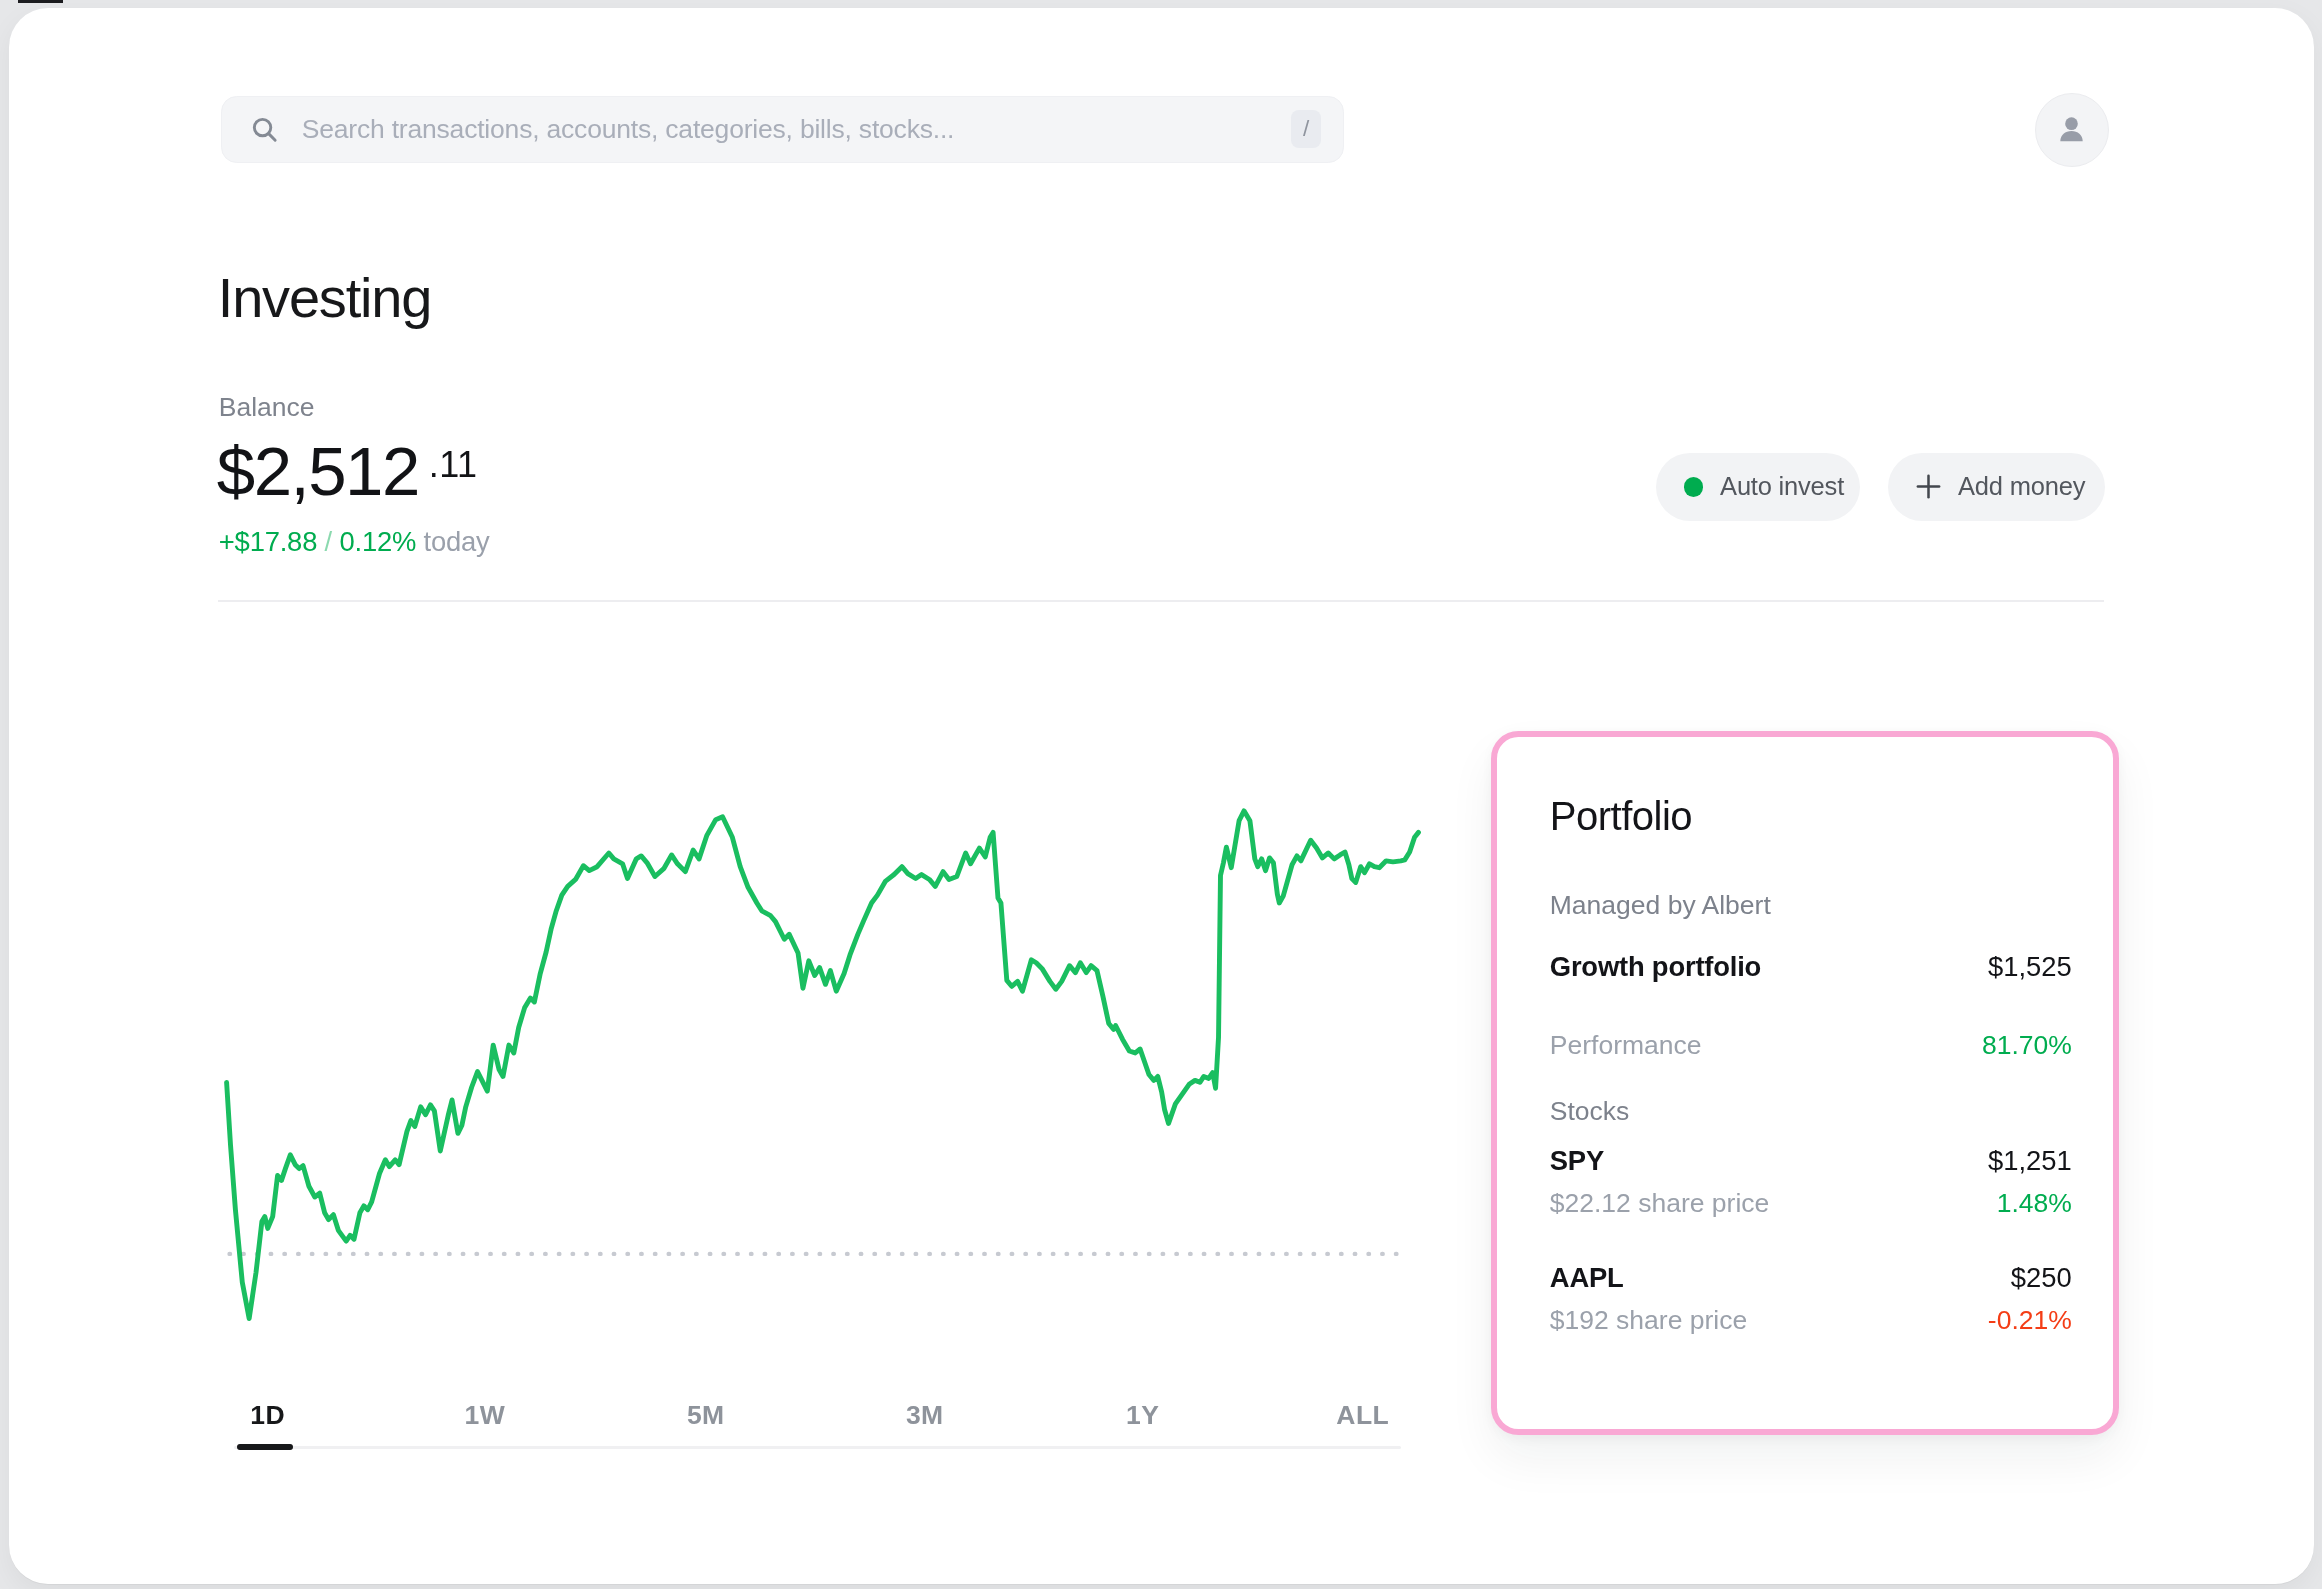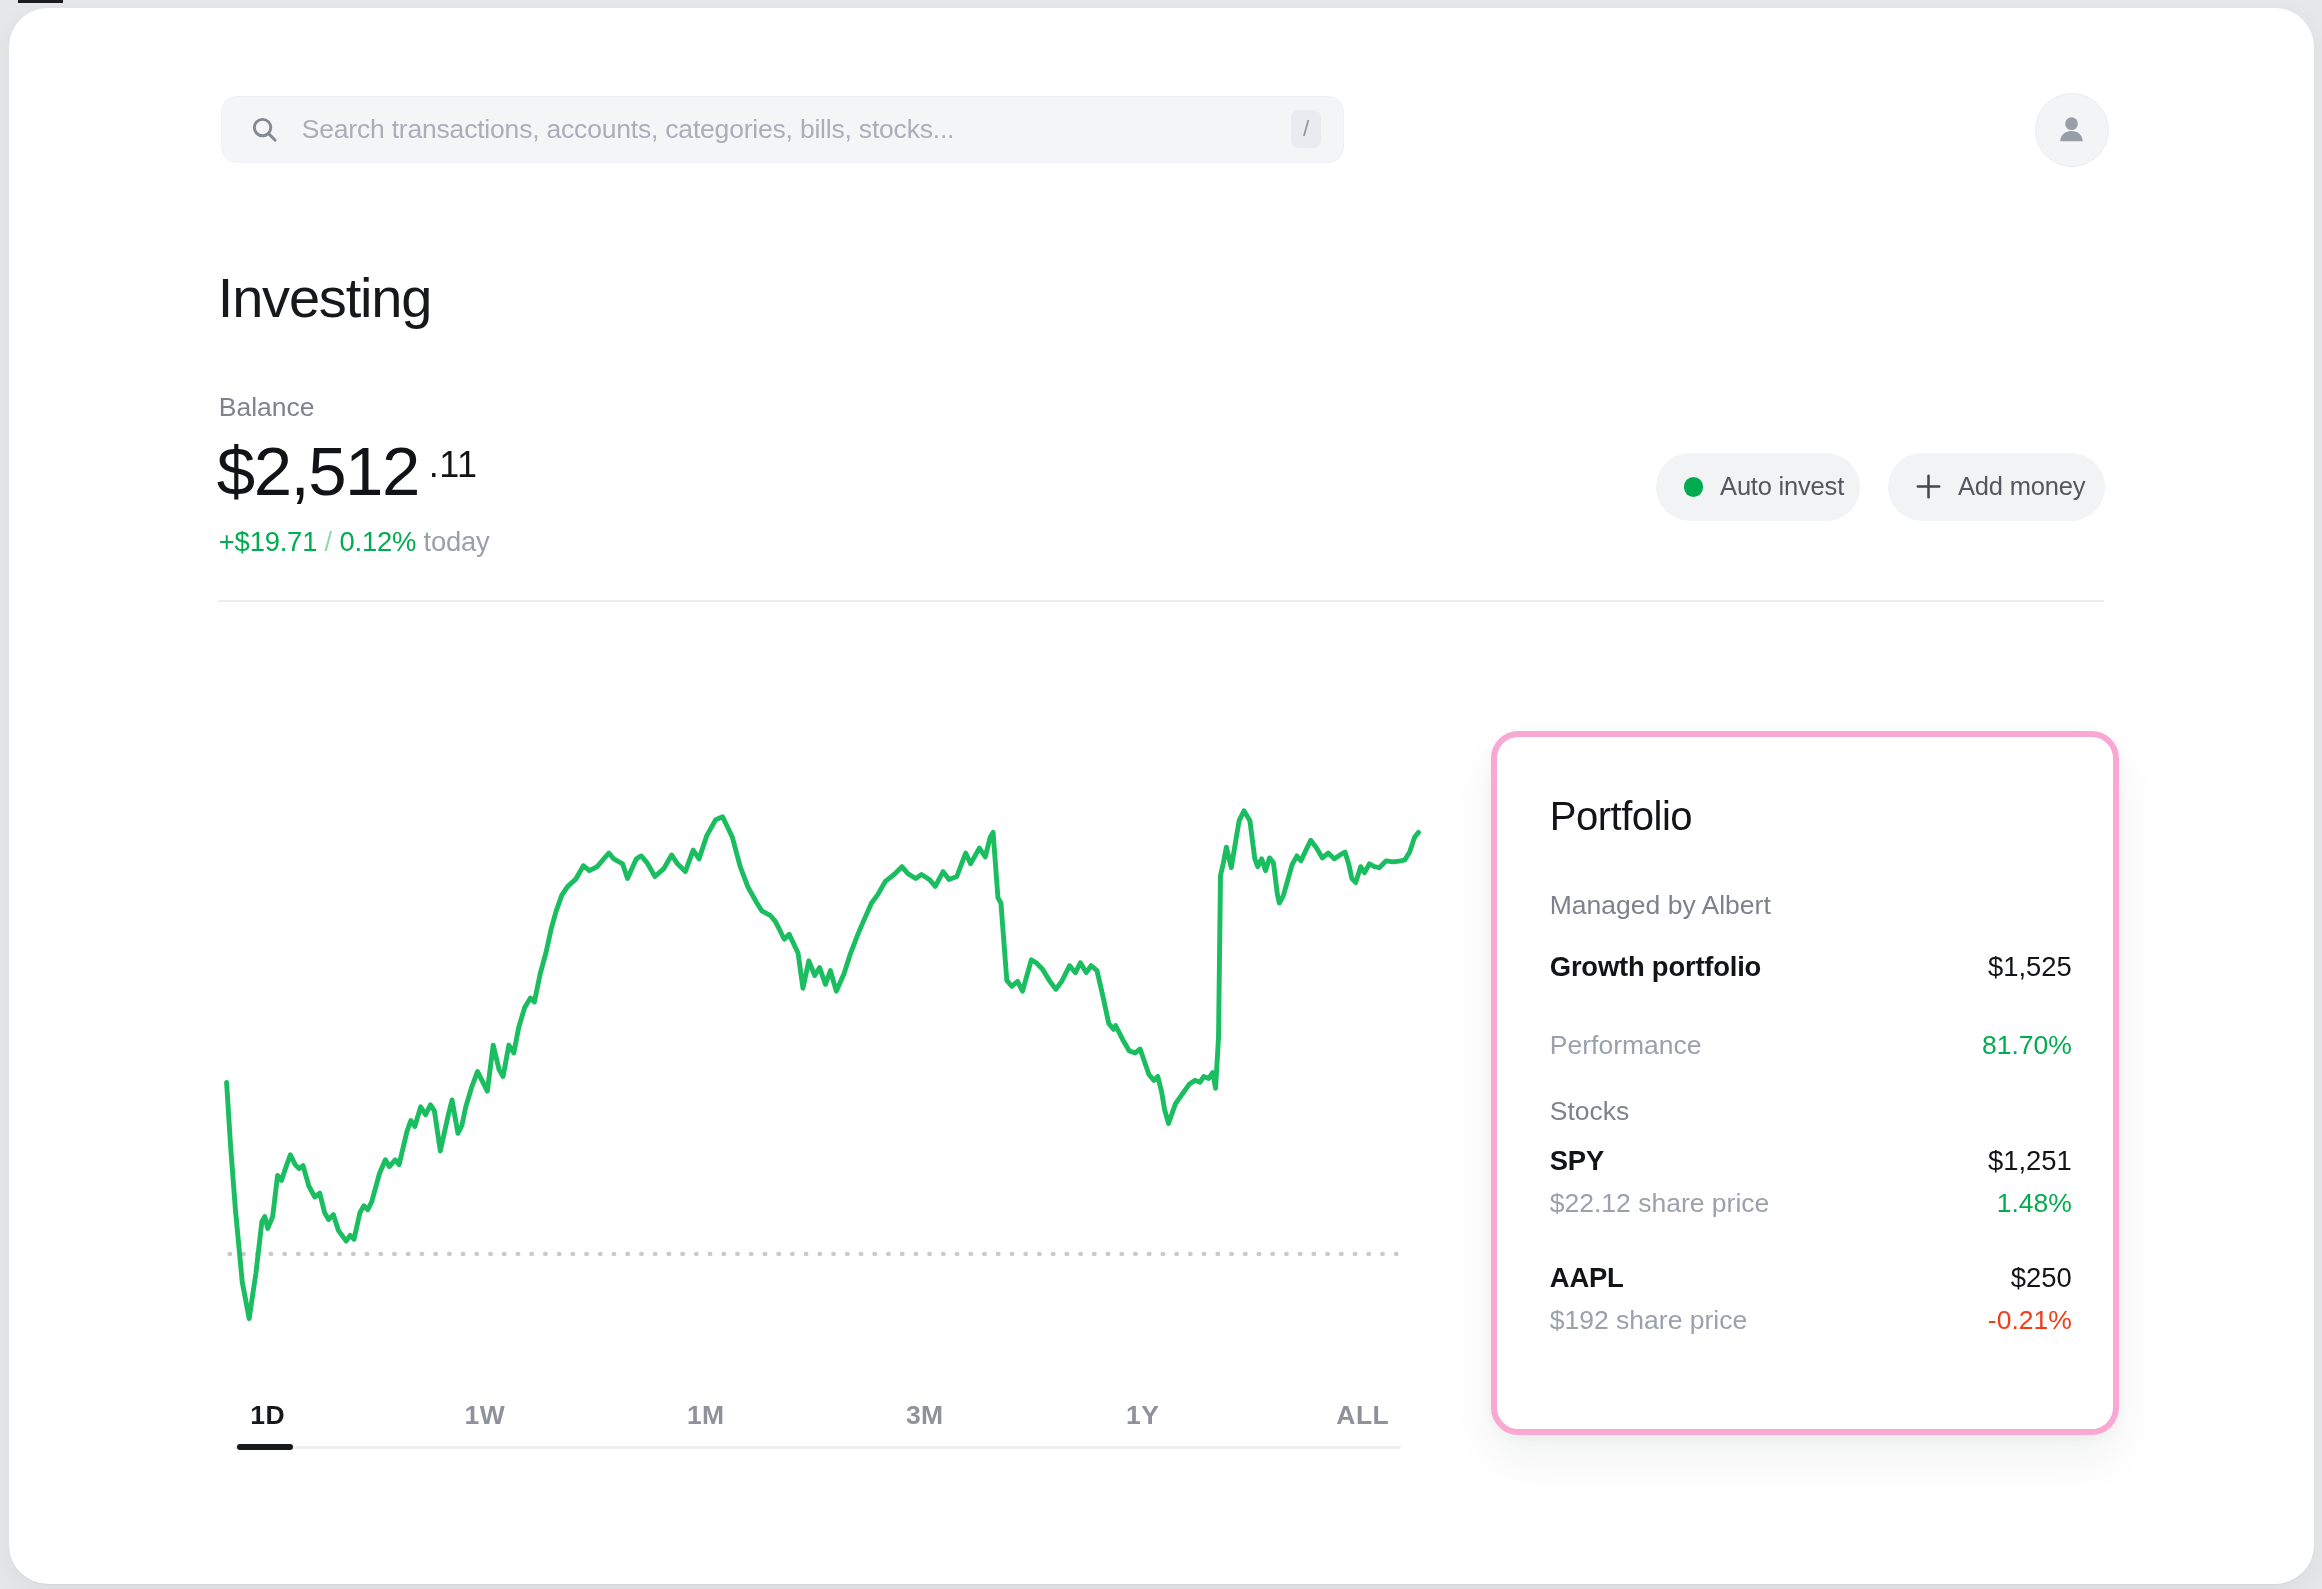--- a/index.html
+++ b/index.html
@@ -103,21 +103,21 @@
       </span>
     </div>
 
     <h1 class="page-title" style="margin:0;">Investing</h1>
     <div class="balance-label">Balance</div>
     <div class="amount">
       <span class="main">$2,512</span>
       <span class="cents">.11</span>
     </div>
     <div class="change">
-      <span class="pos">+$19.71</span>
+      <span class="pos">+$17.88</span>
       <span class="sep"> <span>/</span> </span>
       <span class="pos">0.12%</span>
       <span class="muted"> <span>today</span></span>
     </div>
 
     <div class="divider"></div>
 
     <button class="pill auto">
       <span class="dot"></span>
       <span class="lbl">Auto invest</span>
@@ -134,21 +134,21 @@
 
     <div class="chart-region"></div>
     <svg class="chart-svg" width="2323" height="1590" viewBox="0 0 2370 1622">
       <line x1="225" y1="1271" x2="1428" y2="1271" stroke="#C7CAD1" stroke-width="4.5" stroke-linecap="round" stroke-dasharray="0.5 13.5"></line>
       <polyline fill="none" stroke="#1ABE60" stroke-width="5" stroke-linejoin="round" stroke-linecap="round" points="222,1096 226,1160 231,1226 238,1300 245,1337 252,1290 258,1238 261,1233 264,1245 269,1233 274,1191 278,1196 282,1184 287,1170 292,1180 296,1184 300,1181 306,1202 312,1213 317,1209 322,1229 326,1236 331,1231 336,1247 344,1258 348,1252 352,1256 358,1229 362,1222 366,1226 370,1218 378,1189 384,1175 388,1182 394,1175 398,1180 406,1146 410,1135 414,1141 420,1121 425,1129 430,1119 434,1125 440,1166 448,1130 452,1114 458,1148 462,1140 466,1121 472,1101 478,1085 482,1093 488,1105 494,1058 500,1083 504,1090 510,1058 515,1066 520,1040 526,1020 532,1010 536,1014 542,985 548,963 553,940 558,922 564,905 570,896 578,889 586,875 592,880 600,876 612,862 617,868 626,873 631,888 640,868 645,865 651,872 659,886 668,878 676,864 682,873 690,881 698,859 704,868 712,844 721,828 728,825 738,846 746,876 754,897 763,913 768,921 777,926 782,932 791,950 796,945 805,964 810,1000 816,972 822,987 827,979 833,996 838,982 844,1003 852,985 858,966 866,945 872,931 880,913 886,905 894,891 903,884 911,876 917,883 925,888 931,884 939,889 945,896 953,881 959,889 967,886 976,862 981,873 990,857 996,866 1001,846 1004,841 1009,908 1012,913 1018,992 1023,998 1029,993 1034,1003 1043,971 1048,974 1054,980 1062,993 1068,1001 1074,993 1082,977 1088,984 1093,974 1099,984 1104,977 1110,982 1116,1008 1122,1036 1127,1042 1129,1038 1136,1052 1143,1064 1149,1066 1154,1062 1163,1088 1168,1094 1172,1090 1176,1106 1179,1124 1183,1138 1190,1118 1197,1108 1204,1098 1210,1094 1215,1096 1219,1090 1224,1092 1228,1086 1231,1102 1234,1050 1236,885 1239,872 1242,856 1247,877 1255,829 1260,819 1266,829 1271,868 1274,876 1278,868 1282,880 1286,867 1290,872 1294,904 1296,913 1300,906 1309,874 1314,865 1318,870 1328,849 1334,857 1340,867 1346,862 1352,868 1358,864 1363,861 1367,874 1370,888 1374,892 1379,876 1383,882 1388,873 1393,876 1398,877 1405,870 1412,871 1420,870 1424,869 1429,861 1434,846 1438,841"></polyline>
     </svg>
 
     <div class="tabs">
       <span class="tab active" style="left:47px;">1D</span>
       <span class="tab" style="left:264px;">1W</span>
-      <span class="tab" style="left:485px;">1M</span>
+      <span class="tab" style="left:485px;">5M</span>
       <span class="tab" style="left:704px;">3M</span>
       <span class="tab" style="left:922px;">1Y</span>
       <span class="tab" style="left:1142px;">ALL</span>
     </div>
     <div class="tab-track"></div>
     <div class="tab-active-bar"></div>
 
     <div class="card">
       <div class="c-title">Portfolio</div>
       <div class="c-sub">Managed by Albert</div>

